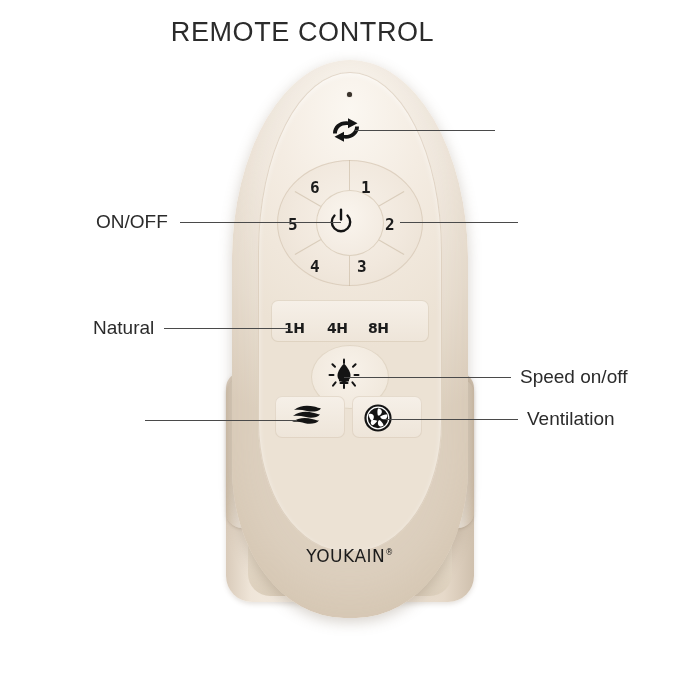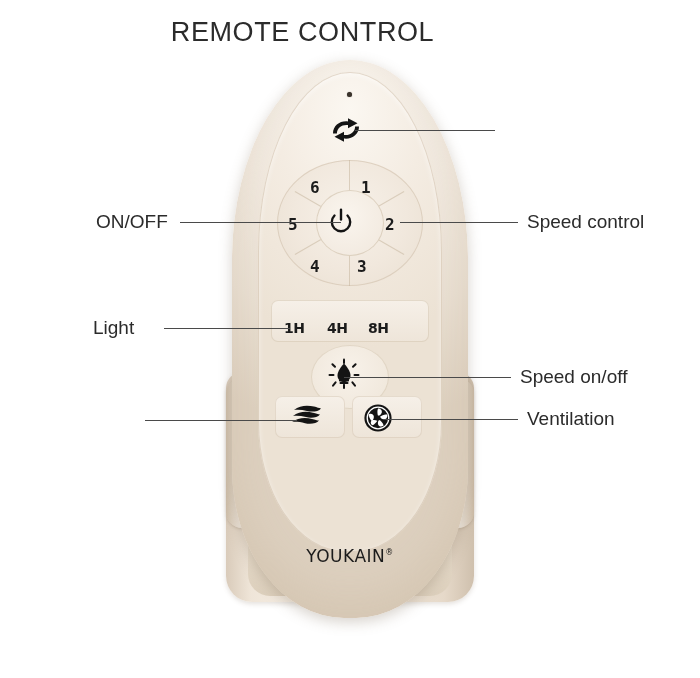--- a/index.html
+++ b/index.html
@@ -244,29 +244,28 @@
     </svg>
   </div>
 
   <div id="brand">
     <span>YOUKAIN</span><sup>®</sup>
   </div>
 
   <div class="leader" style="left:355px; top:130px; width:140px;"></div>
 
   <div class="leader" style="left:400px; top:222px; width:118px;"></div>
-  <div class="callout lbl-right" style="left:527px; top:212px;">Speed control</div>
 
   <div class="leader" style="left:344px; top:377px; width:167px;"></div>
   <div class="callout lbl-right" style="left:520px; top:367px;">Speed on/off</div>
 
   <div class="leader" style="left:383px; top:419px; width:135px;"></div>
   <div class="callout lbl-right" style="left:527px; top:409px;text-align:right;">Ventilation</div>
 
   <div class="callout lbl-left" style="left:96px; top:212px;">ON/OFF</div>
   <div class="leader" style="left:180px; top:222px; width:161px;"></div>
 
-  <div class="callout lbl-left" style="left:93px; top:318px;">Light</div>
+  <div class="callout lbl-left" style="left:93px; top:318px;">Natural</div>
   <div class="leader" style="left:164px; top:328px; width:126px;"></div>
 
   <div class="leader" style="left:145px; top:420px; width:152px;"></div>
 
 </div>
 
 </body></html>

